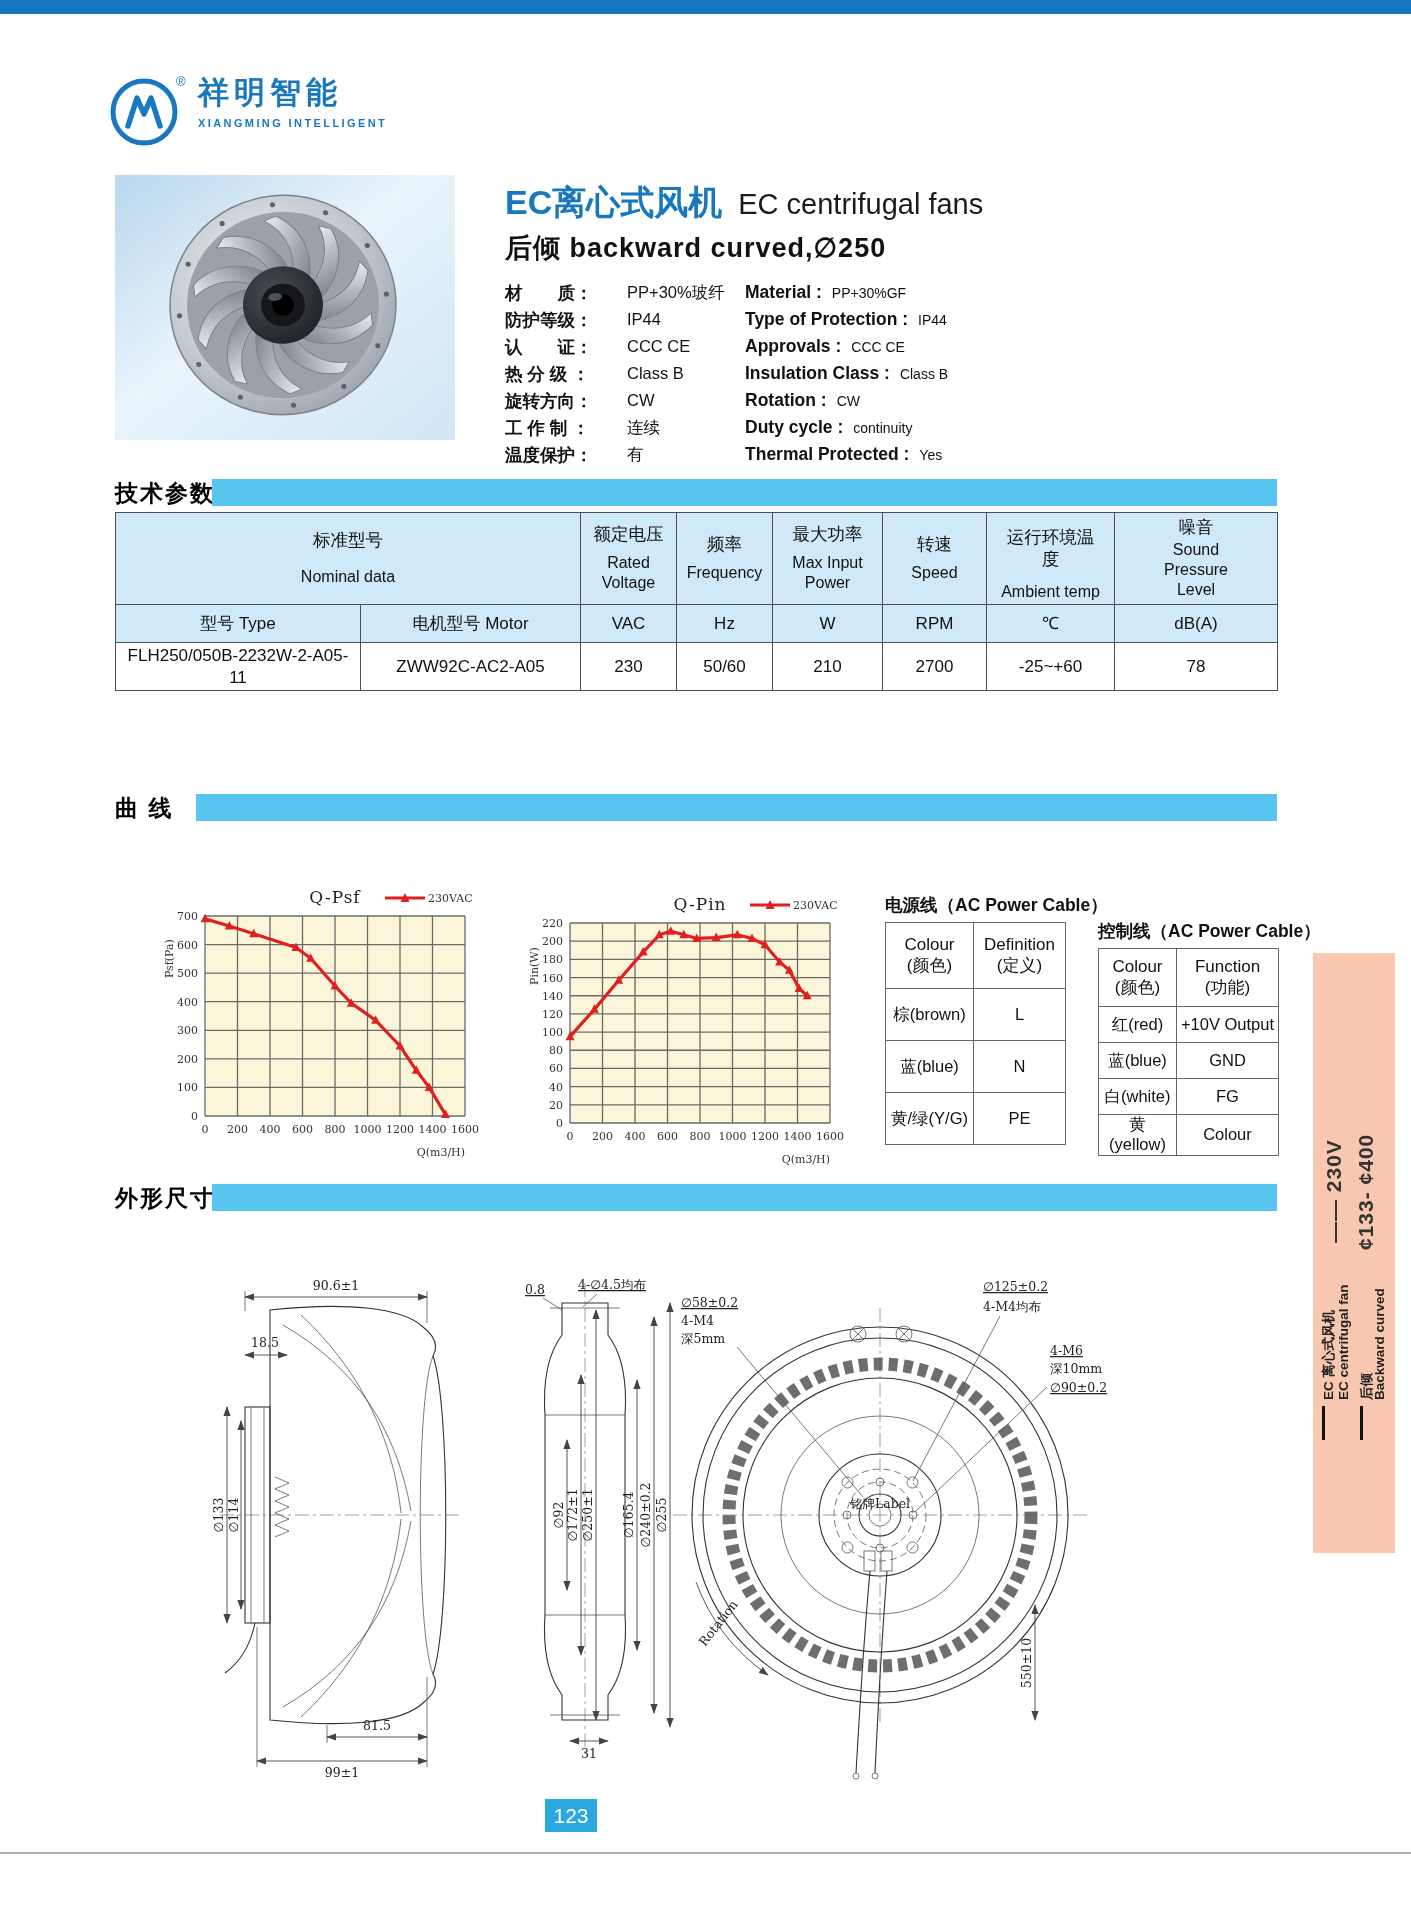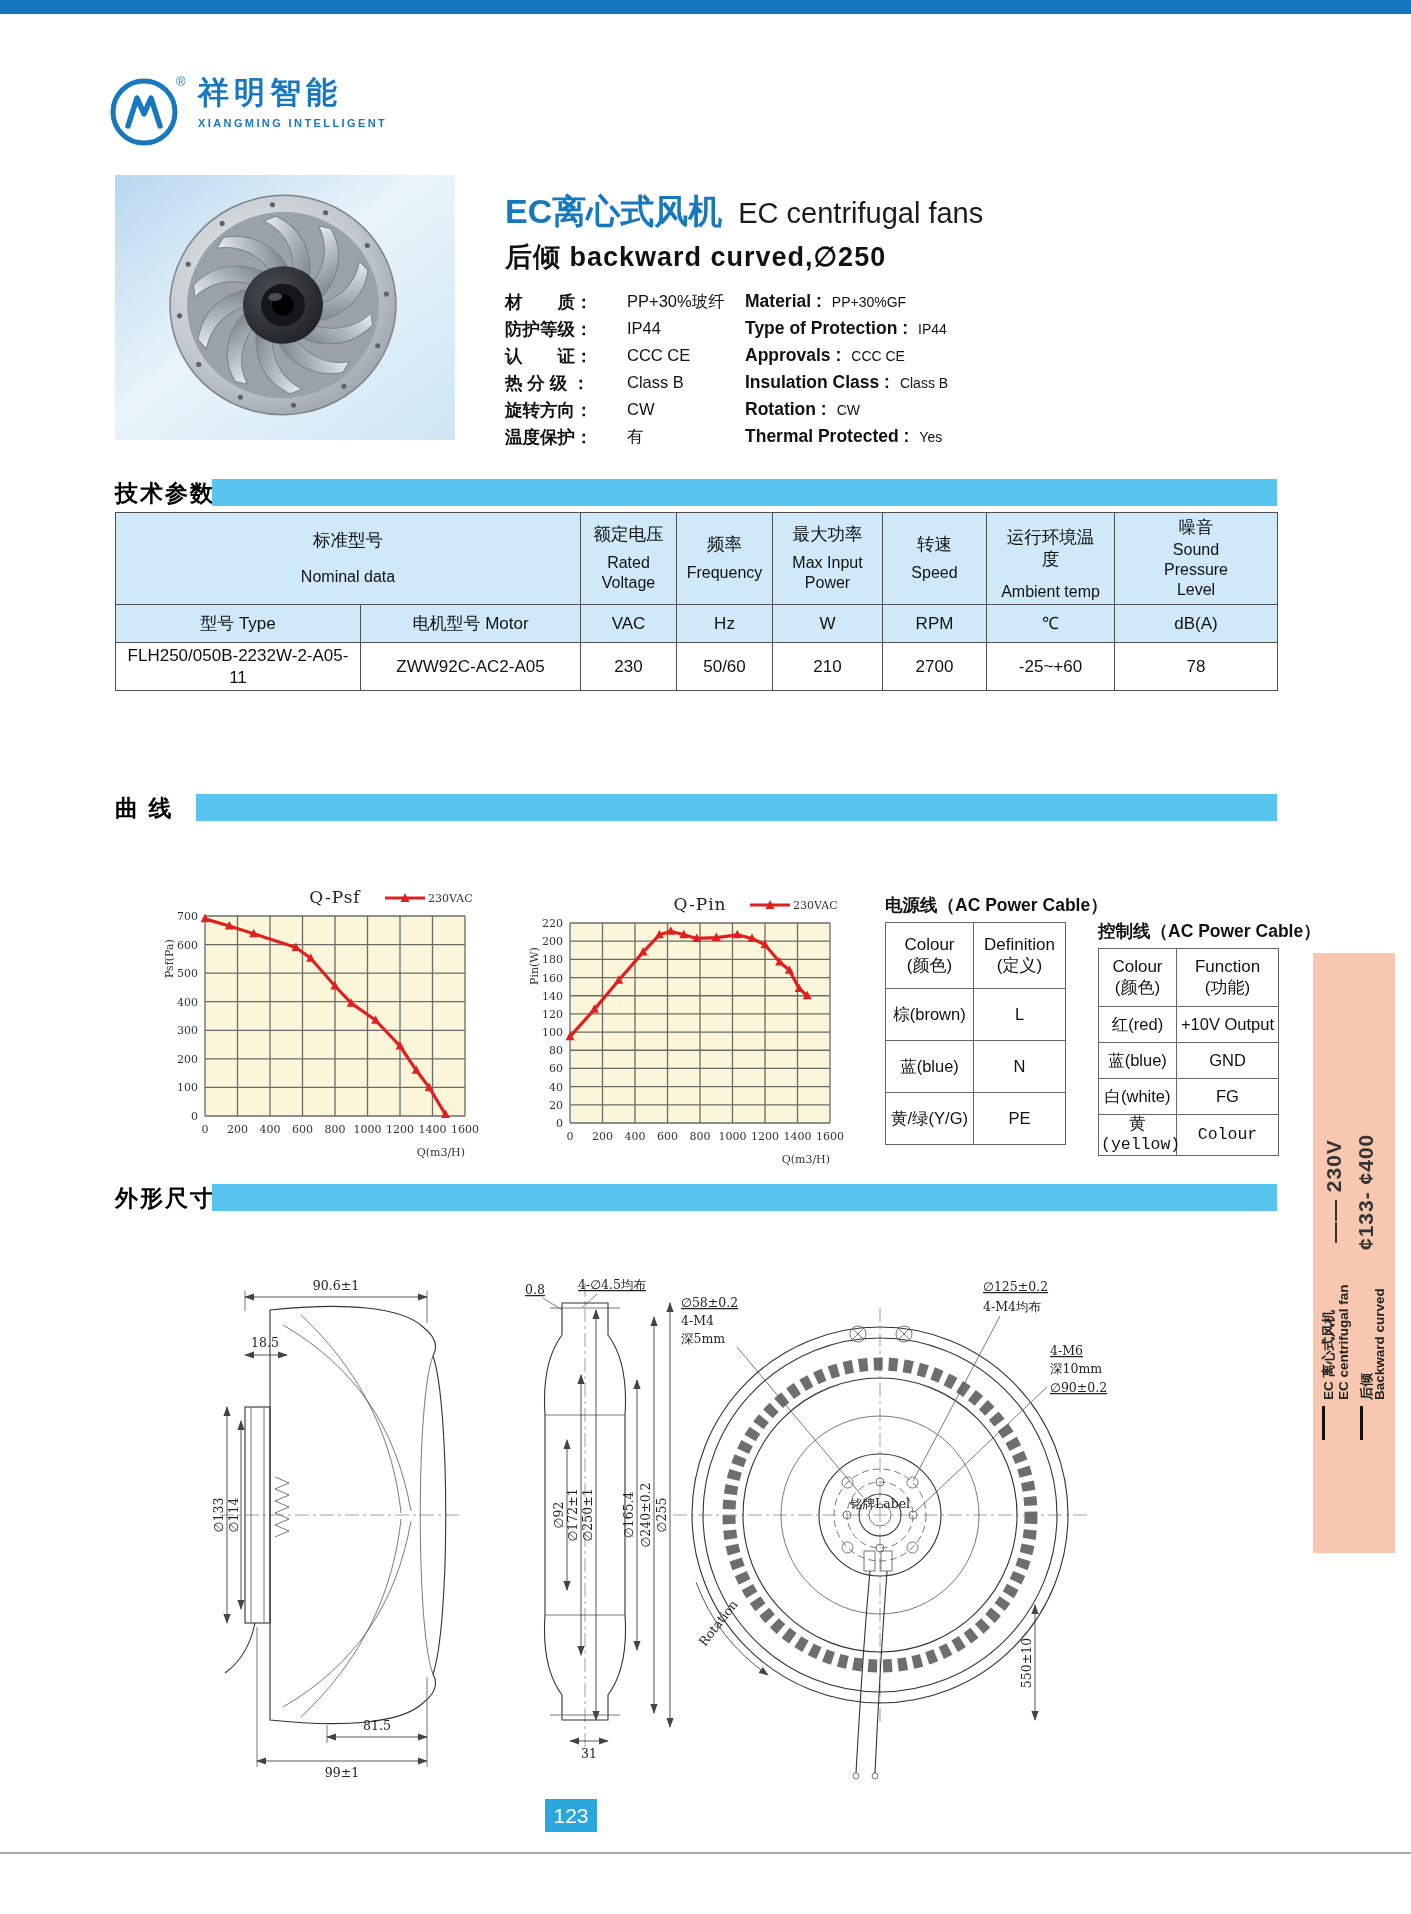--- a/index.html
+++ b/index.html
@@ -132,21 +132,21 @@
           <use href="#bl" transform="rotate(324)"></use>
         </g>
         <circle cx="0" cy="0" r="40" fill="url(#hub)"></circle>
         <circle cx="0" cy="0" r="22" fill="#15171a"></circle>
         <circle cx="0" cy="0" r="11" fill="#000"></circle>
         <ellipse cx="-7" cy="-9" rx="7" ry="4" fill="#5a6168" opacity="0.8"></ellipse>
       </g>
     </svg>
   </div>
 
-  <div class="abs" style="left:505px;top:189px;width:800px;">
+  <div class="abs" style="left:505px;top:180px;width:800px;">
     <div style="display:flex;align-items:baseline;">
       <span class="title-cn">EC离心式风机</span>
       <span class="title-en">EC centrifugal fans</span>
     </div>
     <div class="subtitle">后倾  backward curved,∅250</div>
     <div class="specs">
       <div class="specrow">
         <span class="cl">材　　质：</span>
           <span class="cv">PP+30%玻纤</span>
         <span class="el">Material :</span>
@@ -168,20 +168,26 @@
         <span class="cl">热 分 级 ：</span>
           <span class="cv">Class B</span>
         <span class="el">Insulation Class :</span>
           <span class="ev">Class B</span>
       </div>
       <div class="specrow">
         <span class="cl">旋转方向：</span>
           <span class="cv">CW</span>
         <span class="el">Rotation :</span>
           <span class="ev">CW</span>
+      </div>
+      <div class="specrow">
+        <span class="cl">工 作 制 ：</span>
+          <span class="cv">连续</span>
+        <span class="el">Duty cycle :</span>
+          <span class="ev">continuity</span>
       </div>
       <div class="specrow">
         <span class="cl">温度保护：</span>
           <span class="cv">有</span>
         <span class="el">Thermal Protected : </span>
           <span class="ev">Yes</span>
       </div>
     </div>
   </div>
 
@@ -428,21 +434,21 @@
         <td>+10V Output</td>
       </tr>
       <tr style="height:36px;font-size:15px;">
         <td>蓝(blue)</td>
         <td>GND</td>
       </tr>
       <tr style="height:36px;font-size:15px;">
         <td>白(white)</td>
         <td>FG</td>
       </tr>
-      <tr style="height:36px;font-size:15px;font-family:Liberation Mono, monospace;">
+      <tr style="height:36px;font-size:15px;">
         <td>黄(yellow)</td>
         <td>Colour</td>
       </tr>
     </tbody>
       </table>
   </div>
 
   <div class="abs seclabel" style="left:115px;top:1183px;font-family:Liberation Serif, serif;">外形尺寸</div>
   <div class="abs secbar" style="left:212px;top:1184px;width:1065px;"></div>
 

